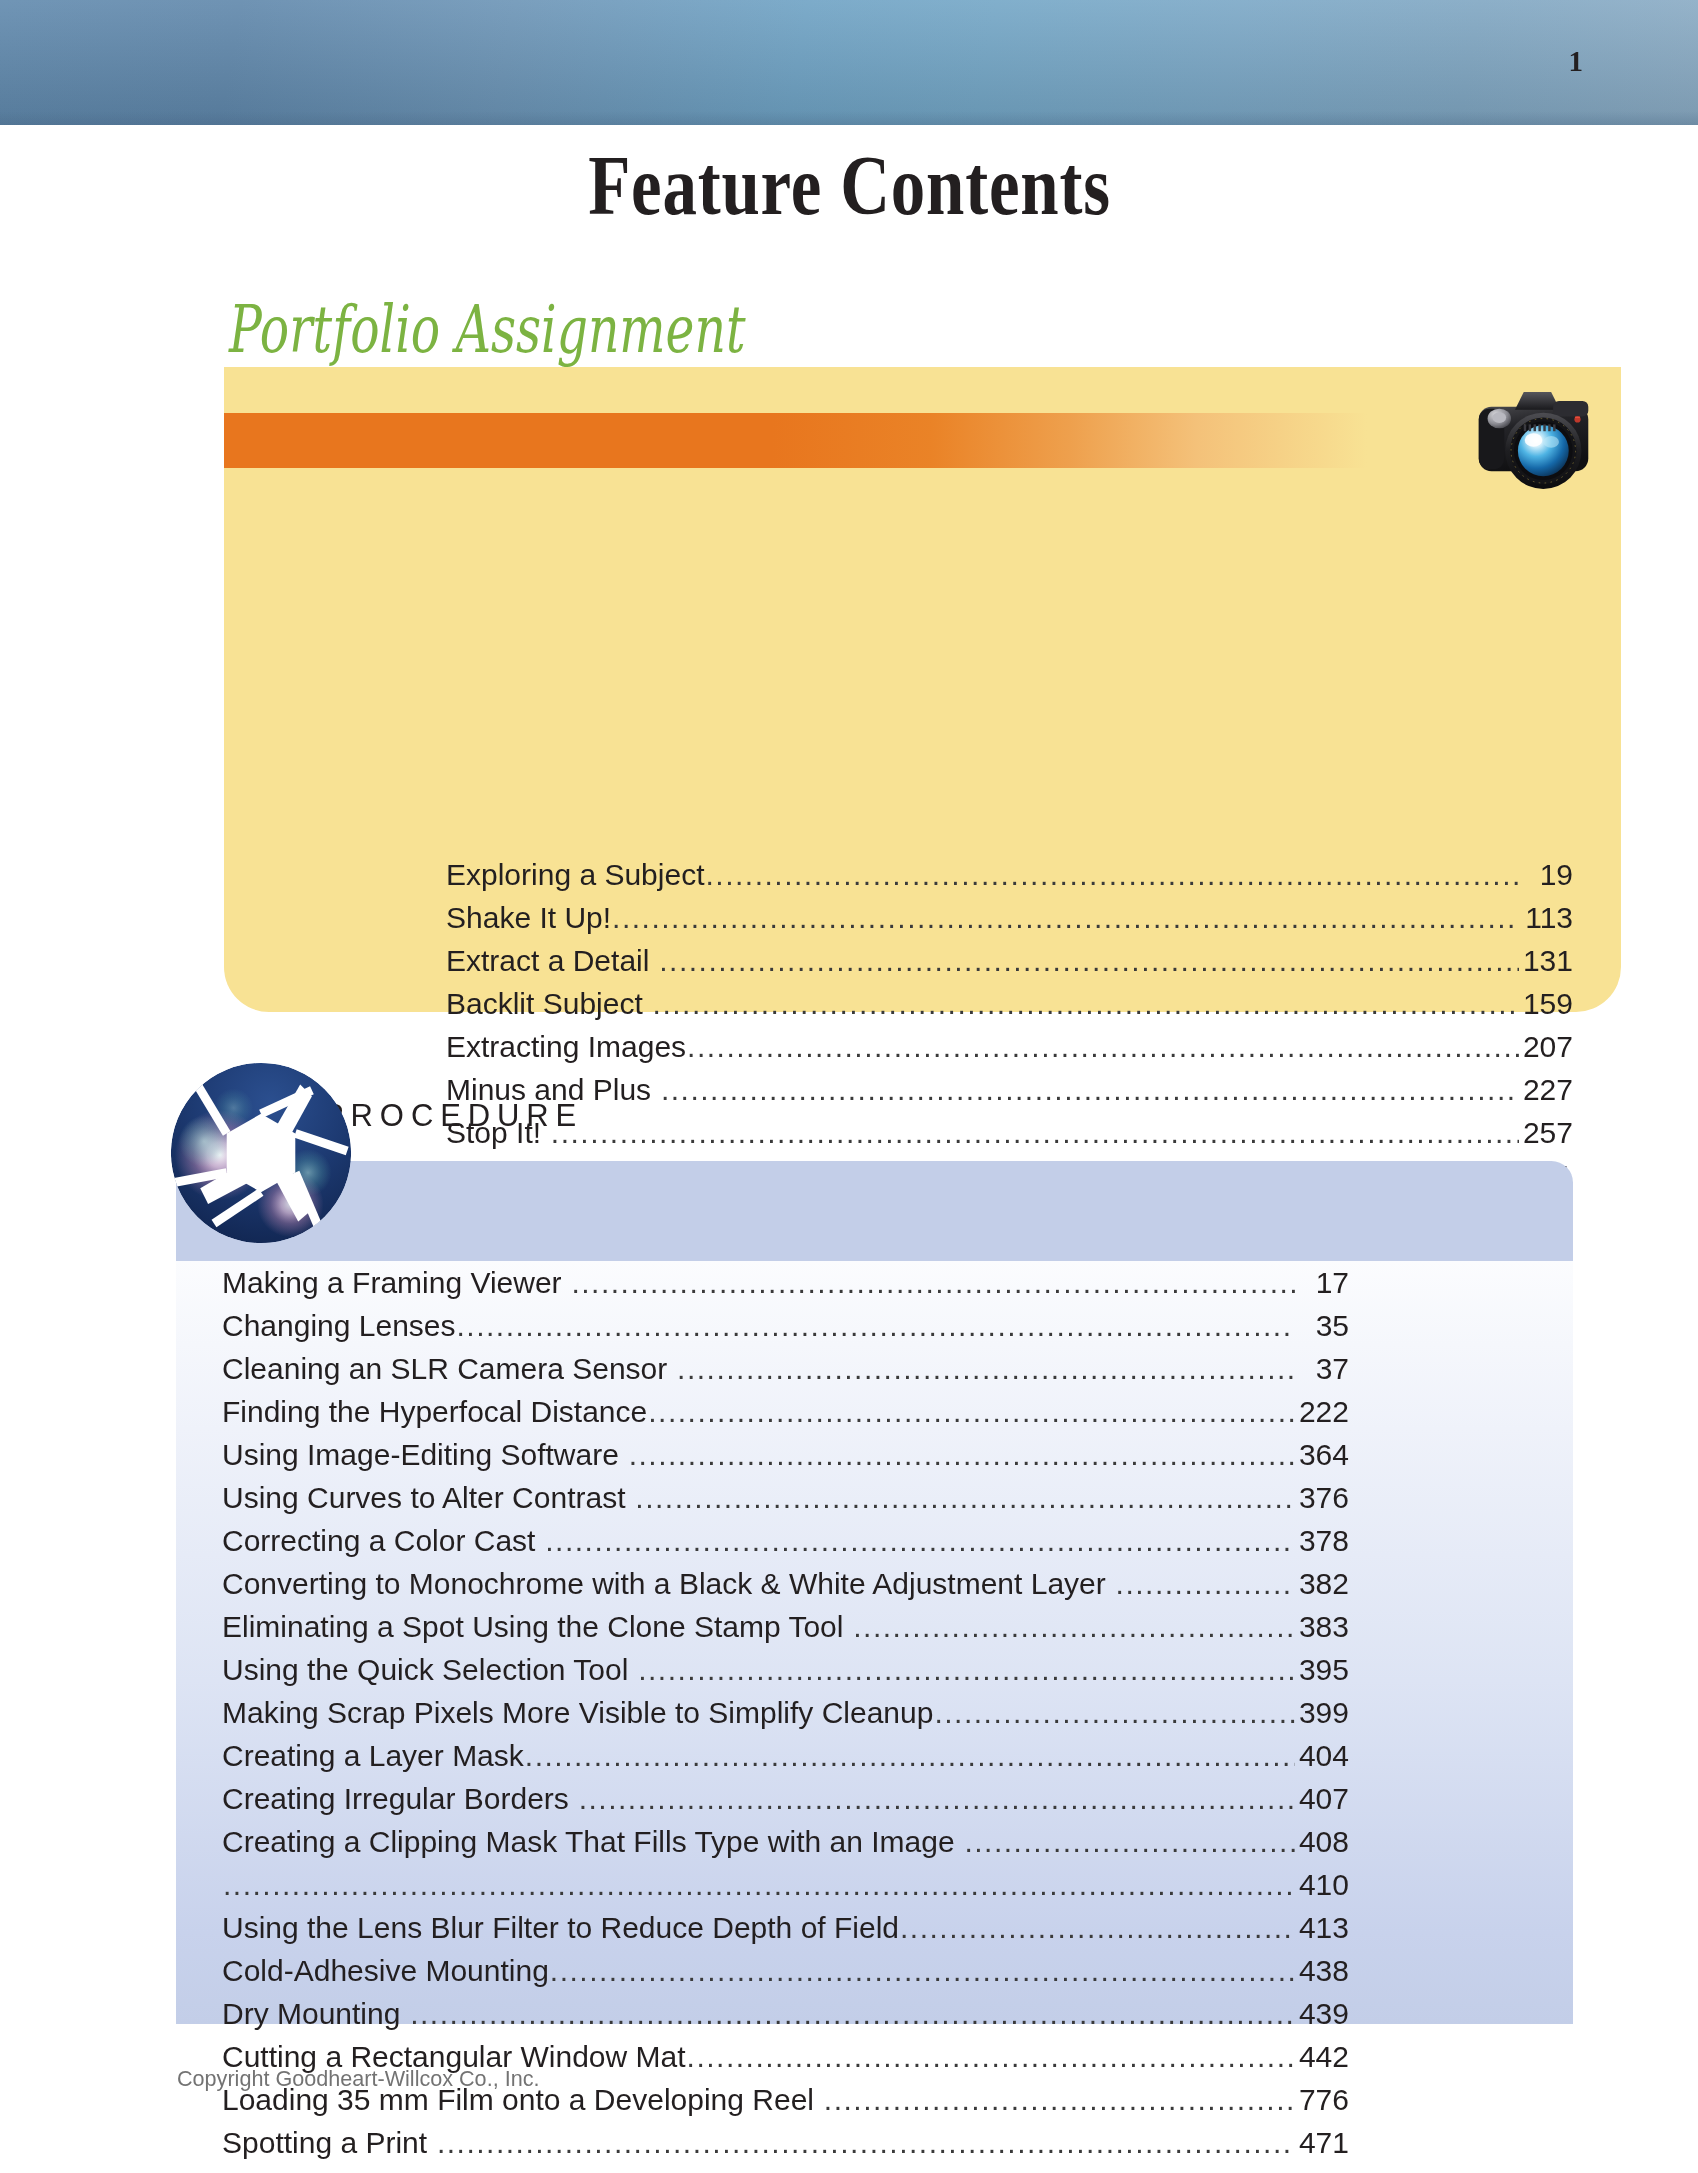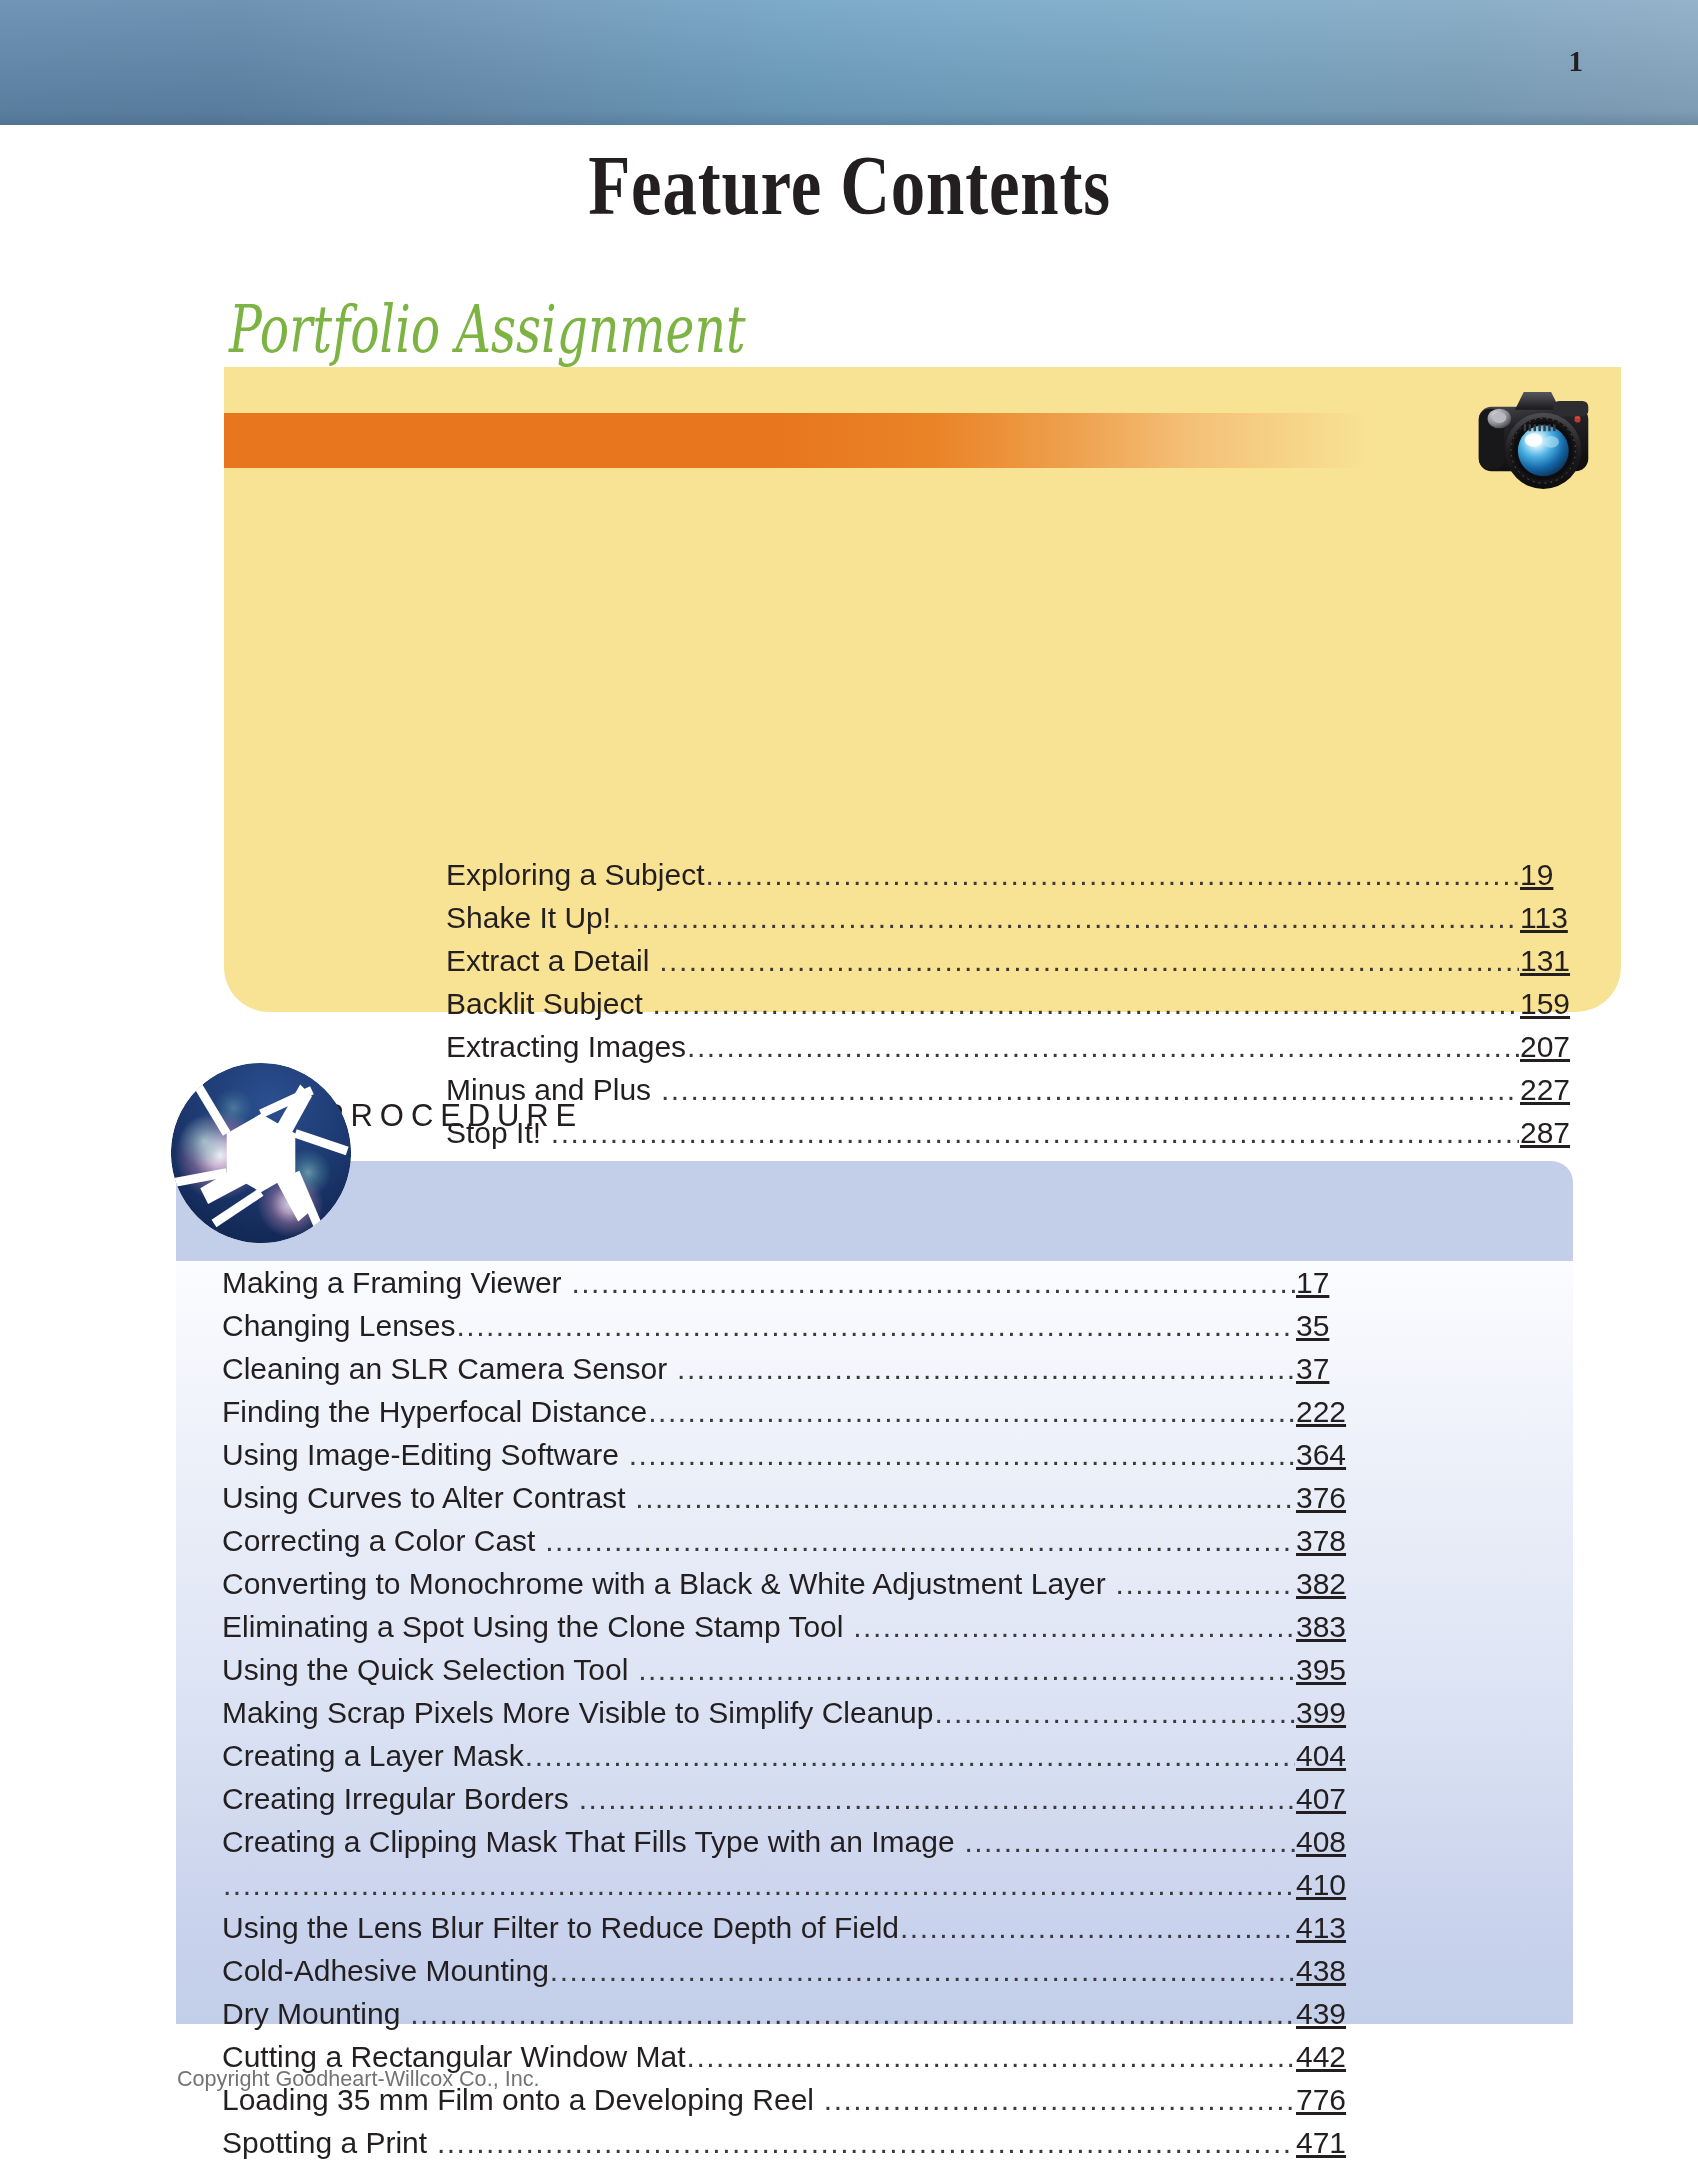--- a/index.html
+++ b/index.html
@@ -179,22 +179,22 @@
     flex: 1 1 auto;
     overflow: hidden;
     white-space: nowrap;
     margin: 0 1px;
     letter-spacing: 1.5px;
     font-size: 30px;
     color: #3a3a3a;
   }
   .toc-row .t-page {
     flex: 0 0 auto;
+    text-align: right;
     min-width: 53px;
-    text-decoration: underline;
   }
   .toc-row.gap .t-title { padding-right: 8.8px; }
 
   .list-portfolio {
     position: absolute;
     left: 222px;
     top: 486px;
     width: 1127px;
   }
   .list-procedure {
@@ -321,21 +321,21 @@
         <span class="t-page">207</span>
       </div>
       <div class="toc-row gap">
         <span class="t-title">Minus and Plus</span>
         <span class="t-dots">....................................................................................................................................................................................................................................................................</span>
         <span class="t-page">227</span>
       </div>
       <div class="toc-row gap">
         <span class="t-title">Stop It!</span>
         <span class="t-dots">....................................................................................................................................................................................................................................................................</span>
-        <span class="t-page">287</span>
+        <span class="t-page">257</span>
       </div>
       <div class="toc-row gap">
         <span class="t-title">Photographer’s Choice</span>
         <span class="t-dots">....................................................................................................................................................................................................................................................................</span>
         <span class="t-page">291</span>
       </div>
       <div class="toc-row">
         <span class="t-title">Brace Yourself!</span>
         <span class="t-dots">....................................................................................................................................................................................................................................................................</span>
         <span class="t-page">312</span>

